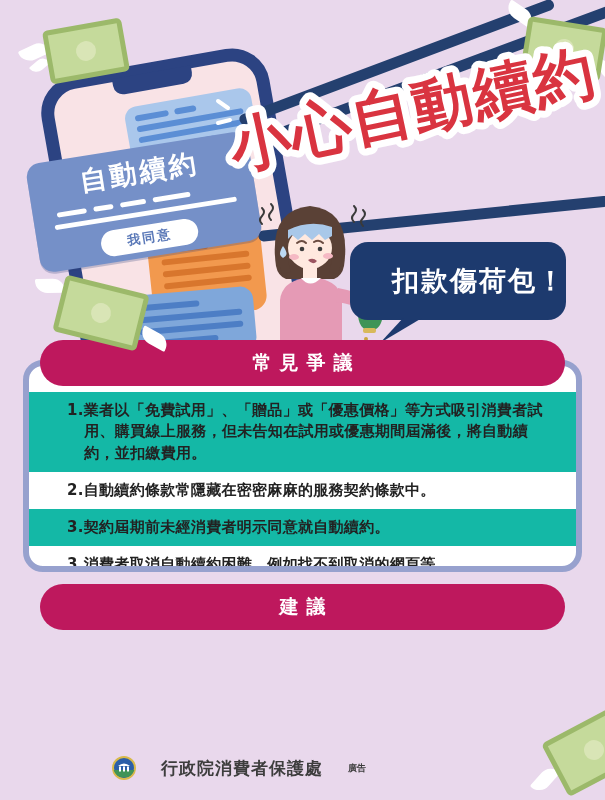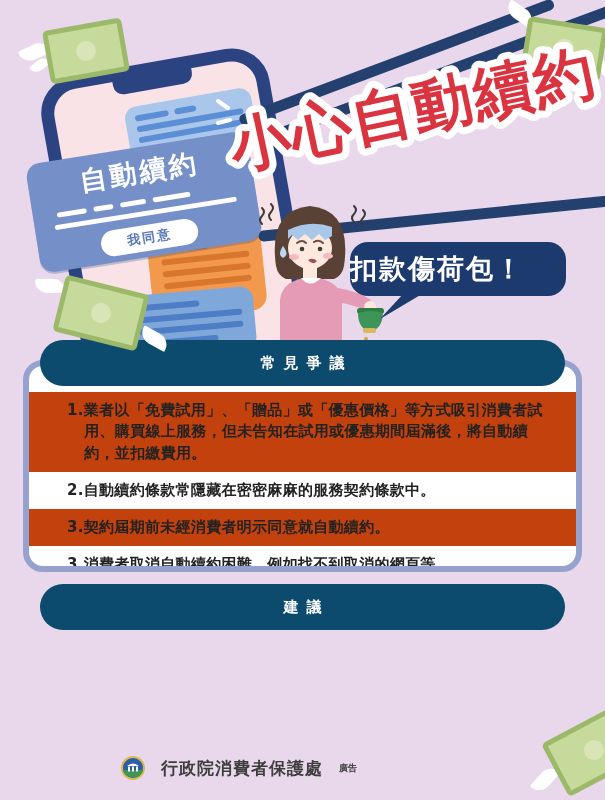--- a/index.html
+++ b/index.html
@@ -32,22 +32,22 @@
   .dash{height:5px;background:#fff;border-radius:3px;}
   .sign-line{height:5px;background:#fff;border-radius:3px;margin:7px 20px 0;}
   .agree-btn{width:98px;margin:9px auto 0;background:#fff;color:#5b79b8;font-size:13px;font-weight:bold;
         text-align:center;border-radius:14px;padding:4px 0;letter-spacing:2px;}
 
   
   .deco-svg{position:absolute;left:0;top:0;width:605px;height:360px;z-index:2;pointer-events:none;}
   .title-wrap{position:absolute;left:212px;top:18px;width:400px;height:175px;z-index:3;}
 
   
-  .speech{position:absolute;left:350px;top:242px;width:216px;height:54px;background:#1d3a6e;
-          border-radius:18px;display:flex;align-items:center;justify-content:flex-start;z-index:4;}
+  .speech{position:absolute;left:350px;top:242px;width:216px;height:78px;background:#1d3a6e;
+          border-radius:18px;display:flex;align-items:center;justify-content:flex-end;z-index:4;}
   .speech-text{color:#fff;font-size:27px;font-weight:bold;letter-spacing:2px;}
   .speech-tail{position:absolute;left:30px;bottom:-23px;width:42px;height:25px;background:#1d3a6e;
           clip-path:polygon(0 100%,55% 0,100% 0);}
 
   
   .woman{position:absolute;left:246px;top:196px;width:140px;height:152px;z-index:4;}
 
   
   .money{position:absolute;z-index:2;}
   .bill{position:relative;width:70px;height:44px;background:#c5da9b;border:5px solid #9cb96a;
@@ -59,29 +59,29 @@
 
   
   .card{position:absolute;left:23px;width:559px;background:#fff;border:6px solid #97a1ce;
         border-radius:20px;box-sizing:border-box;overflow:hidden;z-index:6;}
   .card1{top:360px;height:212px;}
   .card2{top:606px;height:136px;}
   .rows{margin-top:26px;}
   .row{padding:8px 22px 8px 38px;font-size:15px;font-weight:bold;color:#222;line-height:1.42;
        letter-spacing:.3px;}
   .row p{margin:0;padding-left:1.15em;text-indent:-1.15em;}
-  .row.alt{background:#c2410c;}
-  .pill{position:absolute;left:40px;width:525px;height:46px;background:#0c4a6e;border-radius:24px;
-        color:#fff;font-size:15px;font-weight:bold;display:flex;align-items:center;justify-content:center;
+  .row.alt{background:#14b8a6;}
+  .pill{position:absolute;left:40px;width:525px;height:46px;background:#be185d;border-radius:24px;
+        color:#fff;font-size:19px;font-weight:bold;display:flex;align-items:center;justify-content:center;
         letter-spacing:8px;text-indent:8px;z-index:7;}
   .pill1{top:340px;} .pill2{top:584px;}
 
   
   .footer{position:absolute;left:0;top:756px;width:478px;display:flex;align-items:center;
-          justify-content:center;gap:16px;z-index:6;}
+          justify-content:center;gap:25px;z-index:6;}
   .org{font-size:17px;font-weight:bold;color:#3d3d3d;letter-spacing:1px;}
   .ad{font-size:9px;font-weight:bold;color:#3d3d3d;}
 </style>
 </head>
 <body>
 
 <div class="poster">
 
   <div class="phone">
     <div class="notch"></div>

